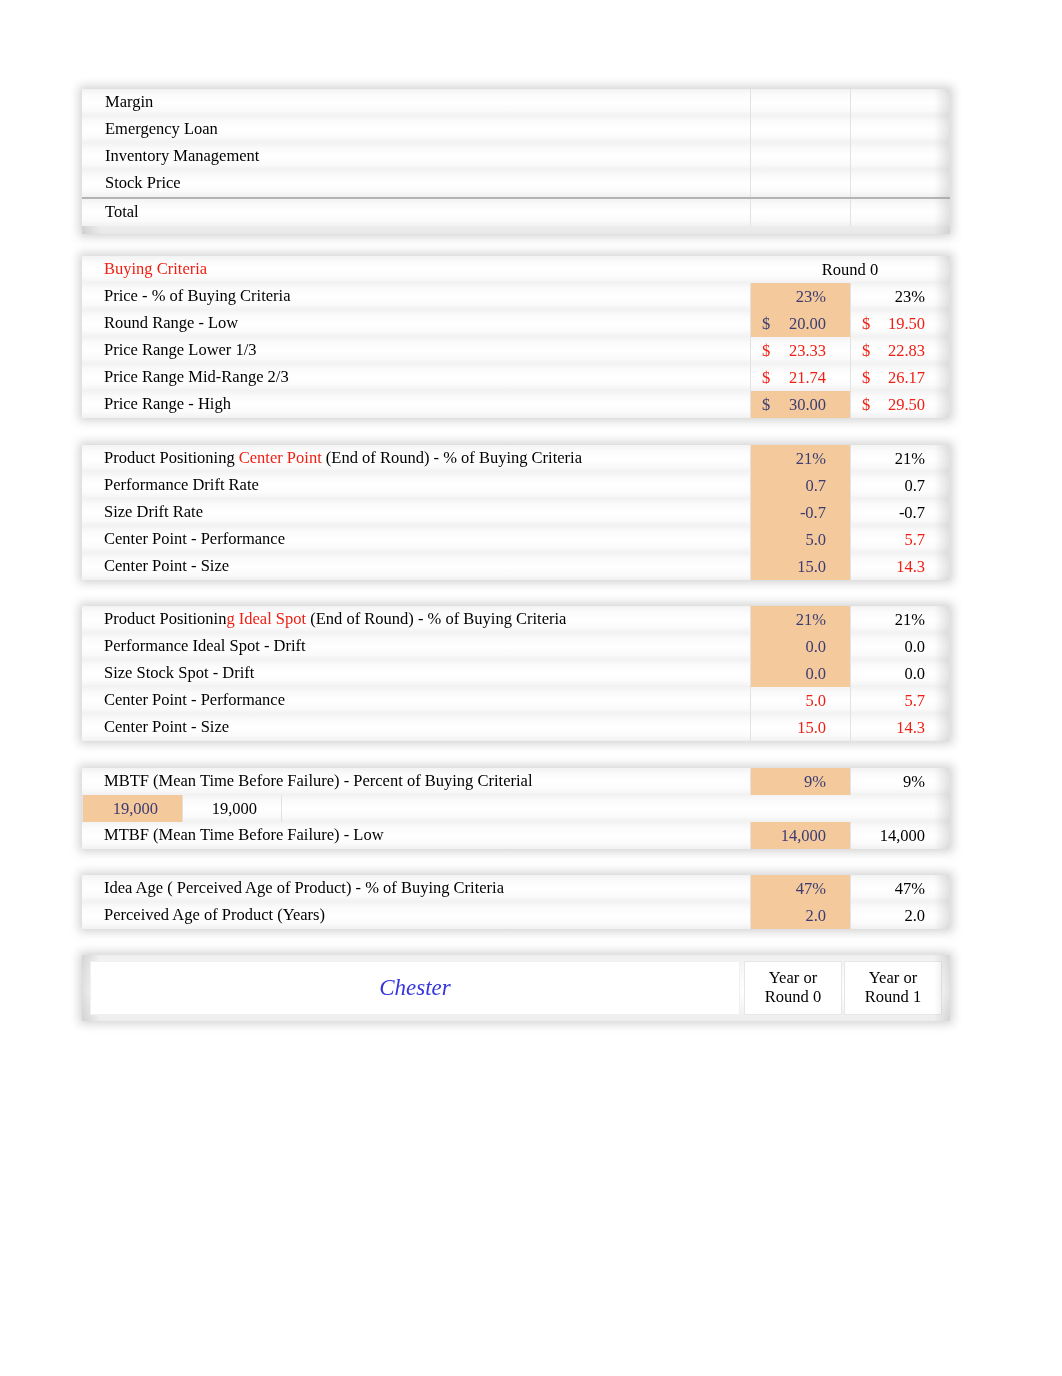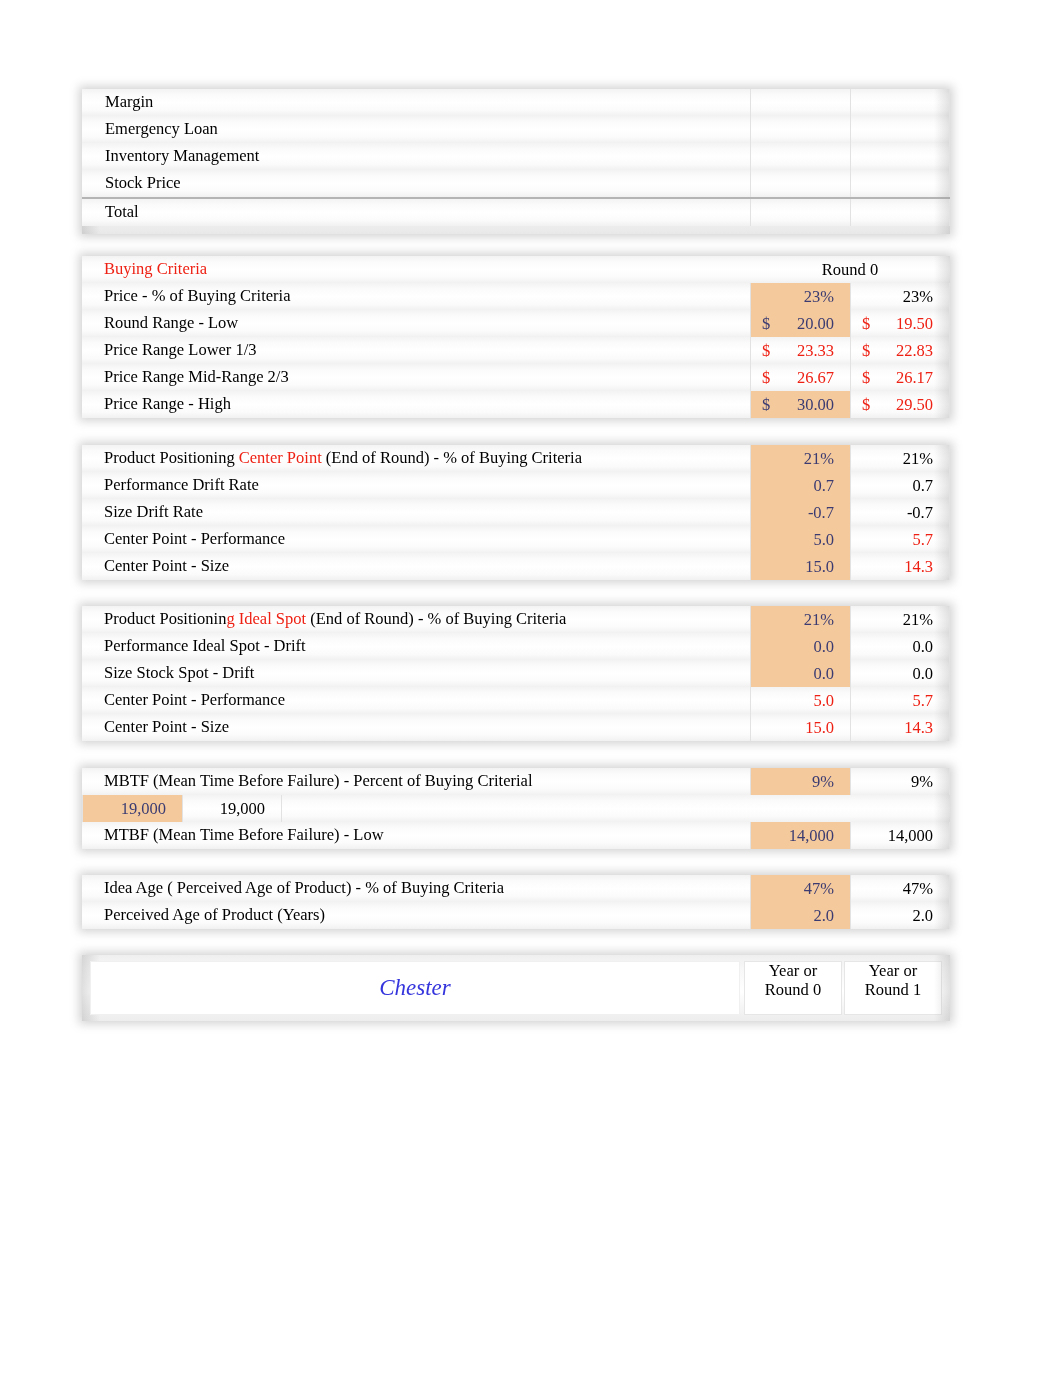--- a/index.html
+++ b/index.html
@@ -71,21 +71,21 @@
   .label.indent { padding-left: 23px; }
 
   
   .cell {
     width: 100px;
     flex: 0 0 100px;
     height: 27px;
     display: flex;
     align-items: center;
     justify-content: flex-end;
-    padding-right: 16px;
+    padding-right: 24px;
     box-sizing: border-box;
     font-size: 16.5px;
     position: relative;
     z-index: 2;
     font-family: Liberation Serif, serif;
   }
   .cell.c1 { border-left: 1px solid #e2e2e2; }
   .cell.c2 { border-left: 1px solid #e2e2e2; border-right: 1px solid #e2e2e2; }
 
   .cell.hl { background: #f4ca9c; }
@@ -155,21 +155,21 @@
     font-style: italic;
   }
   .round-cell {
     width: 96px;
     flex: 0 0 96px;
     background: #ffffff;
     border: 1px solid #e6e6e6;
     display: flex;
     flex-direction: column;
     align-items: center;
-    justify-content: flex-start;
+    justify-content: center;
     font-size: 16.5px;
     line-height: 1.13;
     margin-left: 2px;
     text-align: center;
   }
 </style>
 </head>
 <body>
 
 <div class="sheet">
@@ -236,21 +236,21 @@
       <div class="cell c2 money red">
         <span class="cur">$</span>
         <span>22.83</span>
       </div>
     </div>
 
     <div class="row">
       <div class="label">Price Range Mid-Range 2/3</div>
       <div class="cell c1 money red">
         <span class="cur">$</span>
-        <span>26.67</span>
+        <span>21.74</span>
       </div>
       <div class="cell c2 money red">
         <span class="cur">$</span>
         <span>26.17</span>
       </div>
     </div>
 
     <div class="row">
       <div class="label">Price Range - High</div>
       <div class="cell c1 hl money navy">

